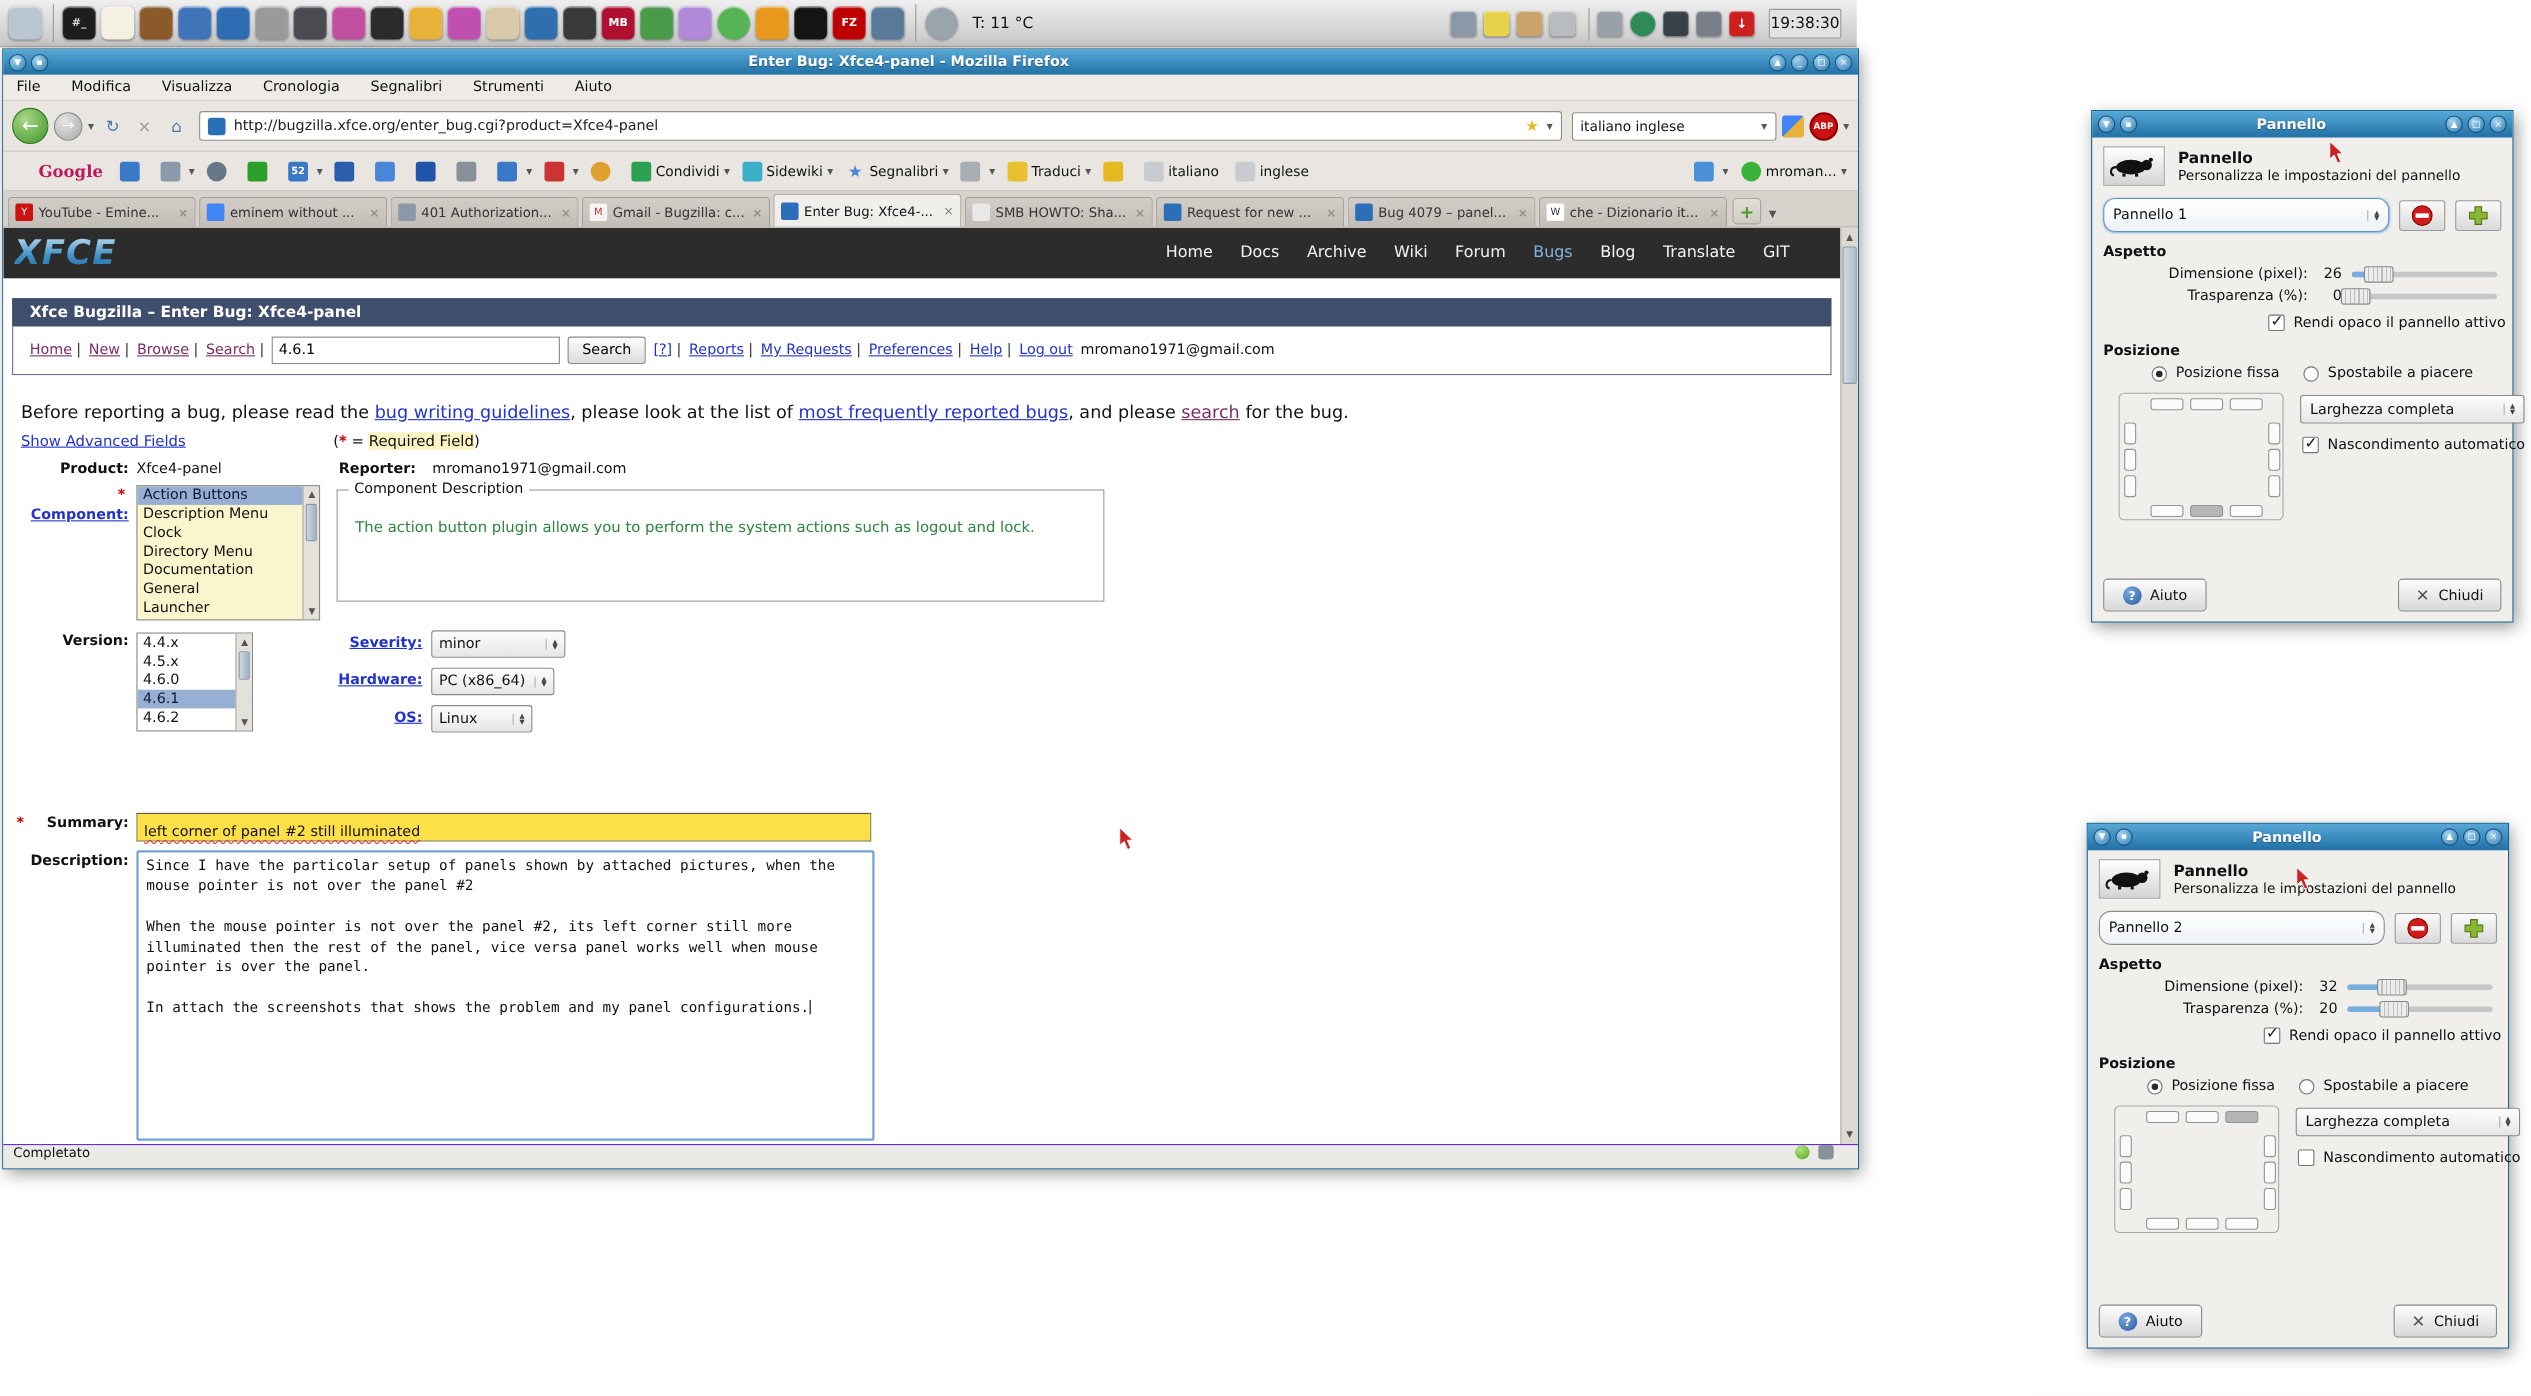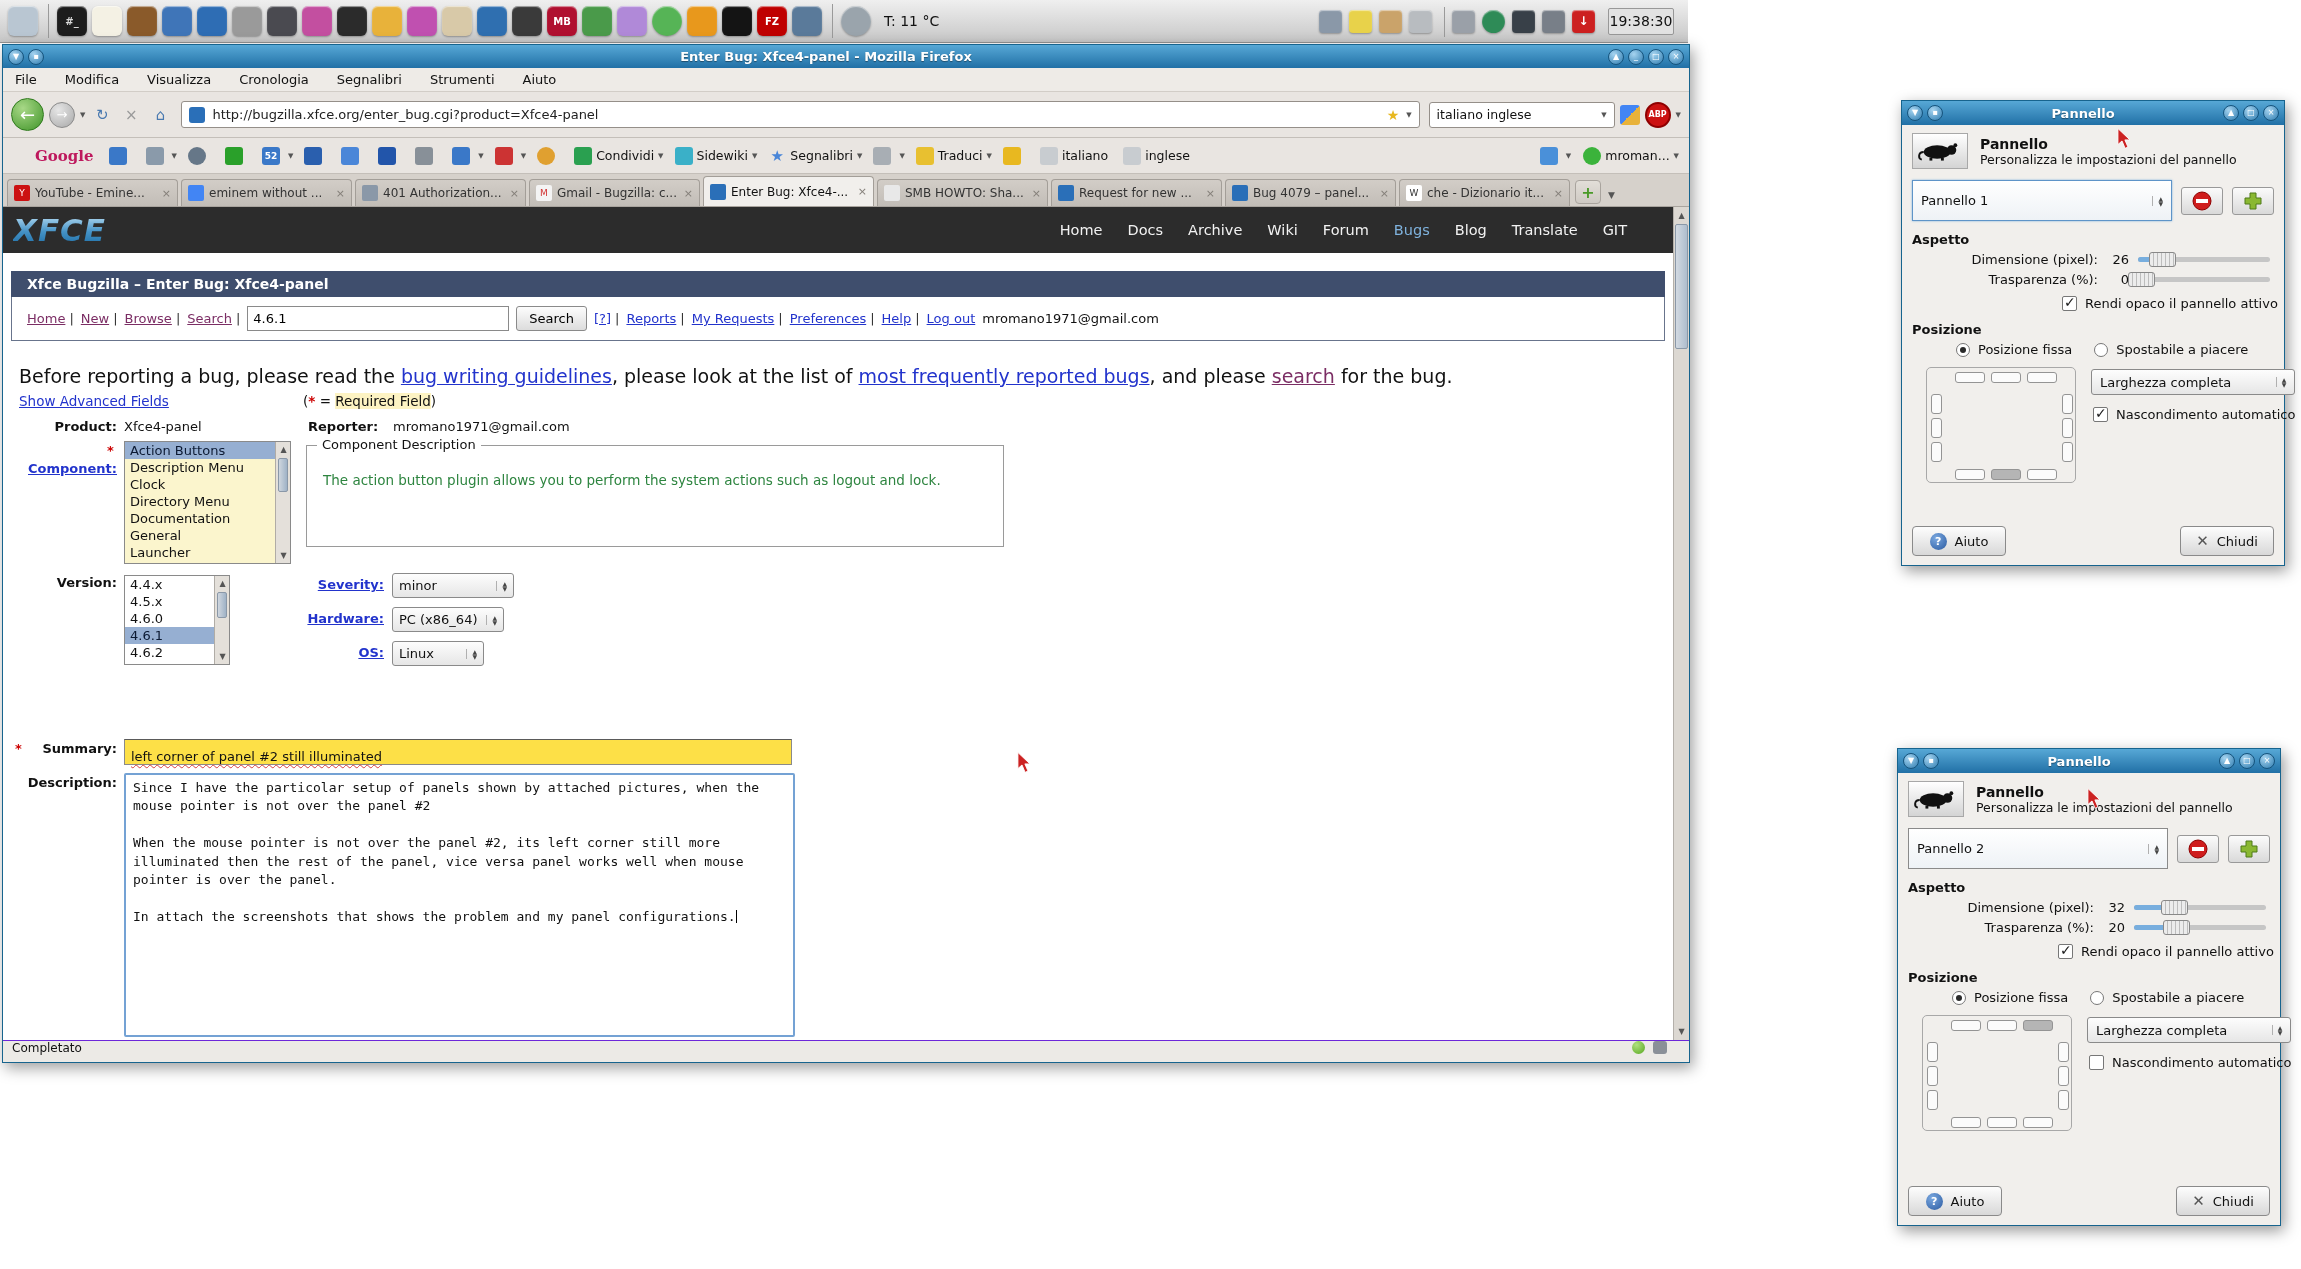--- a/index.html
+++ b/index.html
@@ -91,21 +91,21 @@
   .bzbar{position:absolute;left:8px;right:8px;top:18px;height:26px;background:#3f4e6d;color:#fff;
     font-weight:bold;font-size:14px;display:flex;align-items:center;padding:0 16px}
   .qlbox{position:absolute;left:8px;right:8px;top:44px;height:44px;border:1px solid #68748c;border-top:none;
     background:#fff;display:flex;align-items:center;gap:7px;padding:0 15px;font-size:13px}
   a,.lk{text-decoration:underline;cursor:pointer}
   .blue{color:#2233cc}.purple{color:#7b2d64}
   .lk::after{content:" |";color:#333;text-decoration:none;display:inline-block;margin-left:4px}
   .qsearch{width:262px;height:25px;border:1px solid #8a8a8a;font-size:13px;padding:0 5px;font-family:"DejaVu Sans",sans-serif}
   .sbtn{height:25px;padding:0 12px;border:1px solid #8a8a8a;border-radius:3px;
     background:linear-gradient(#fdfdfd,#dcdcdc);font-size:13px;font-family:"DejaVu Sans",sans-serif}
-  .intro{position:absolute;left:16px;top:112px;font-size:19px;white-space:nowrap}
+  .intro{position:absolute;left:16px;top:112px;font-size:16px;white-space:nowrap}
   .advrow{position:absolute;left:16px;top:140px;font-size:13.5px}
   .reqnote{position:absolute;left:300px;top:140px;font-size:13.5px}
   .reqstar{color:#cc0000;font-weight:bold}
   .reqhl{background:#fdf3c3}
   .flabel{position:absolute;left:8px;width:106px;text-align:right;font-weight:bold;font-size:13px}
   .fval{position:absolute;font-size:13px}
   .redstar{color:#cc0000;font-weight:bold}
   .listbox{position:absolute;border:1px solid #8a8a8a;font-size:13px;overflow:hidden}
   .lbrow{height:17px;line-height:17px;padding:0 5px;white-space:nowrap}
   .lbrow[data-state="sel"]{background:#96afd2;color:#0c1a33}
@@ -136,21 +136,21 @@
   .dlg{position:absolute;width:384px;background:#f1efec;border:1px solid #17648e;
     box-shadow:3px 5px 14px rgba(0,0,0,.4);display:flex;flex-direction:column}
   .dlg .titlebar{height:24px}
   .dlg-body{flex:1;padding:8px 10px 6px;position:relative;font-size:13px}
   .dlg-head{display:flex;gap:12px;align-items:center}
   .ratbox{width:56px;height:36px;background:linear-gradient(#ffffff,#d4d4d4);border:1px solid #a8a8a8;
     display:flex;align-items:center;justify-content:center;flex:none}
   .dlg-title{font-weight:bold;font-size:14px}
   .dlg-sub{font-size:12.5px}
   .comborow{display:flex;gap:9px;margin-top:11px;align-items:center}
-  .pcombo{flex:1;height:41px;border:1px solid #5e94c8;border-radius:0;box-shadow:0 0 2px #7fb2dd;
+  .pcombo{flex:1;height:31px;border:1px solid #5e94c8;border-radius:11px;box-shadow:0 0 2px #7fb2dd;
     background:linear-gradient(#ffffff,#eef2f6);display:flex;align-items:center;padding:0 8px;font-size:13px}
   .iconbtn{width:42px;height:28px;border:1px solid #999;border-radius:3px;flex:none;
     background:linear-gradient(#fbfbfb,#d9d9d9);display:flex;align-items:center;justify-content:center}
   .grplabel{font-weight:bold;margin:11px 0 5px;font-size:13px}
   .srow{display:flex;align-items:center;margin:5px 0 0 36px;gap:9px}
   .slabel{width:150px;text-align:right;white-space:nowrap}
   .svalue{width:22px;text-align:right}
   .slider{flex:1;height:5px;background:#c6c6c6;border-radius:3px;position:relative;margin-right:4px}
   .sfill{position:absolute;left:0;top:0;bottom:0;background:#78aede;border-radius:3px}
   .shandle{position:absolute;top:-5px;width:27px;height:15px;margin-left:-13px;border:1px solid #888;border-radius:3px;

